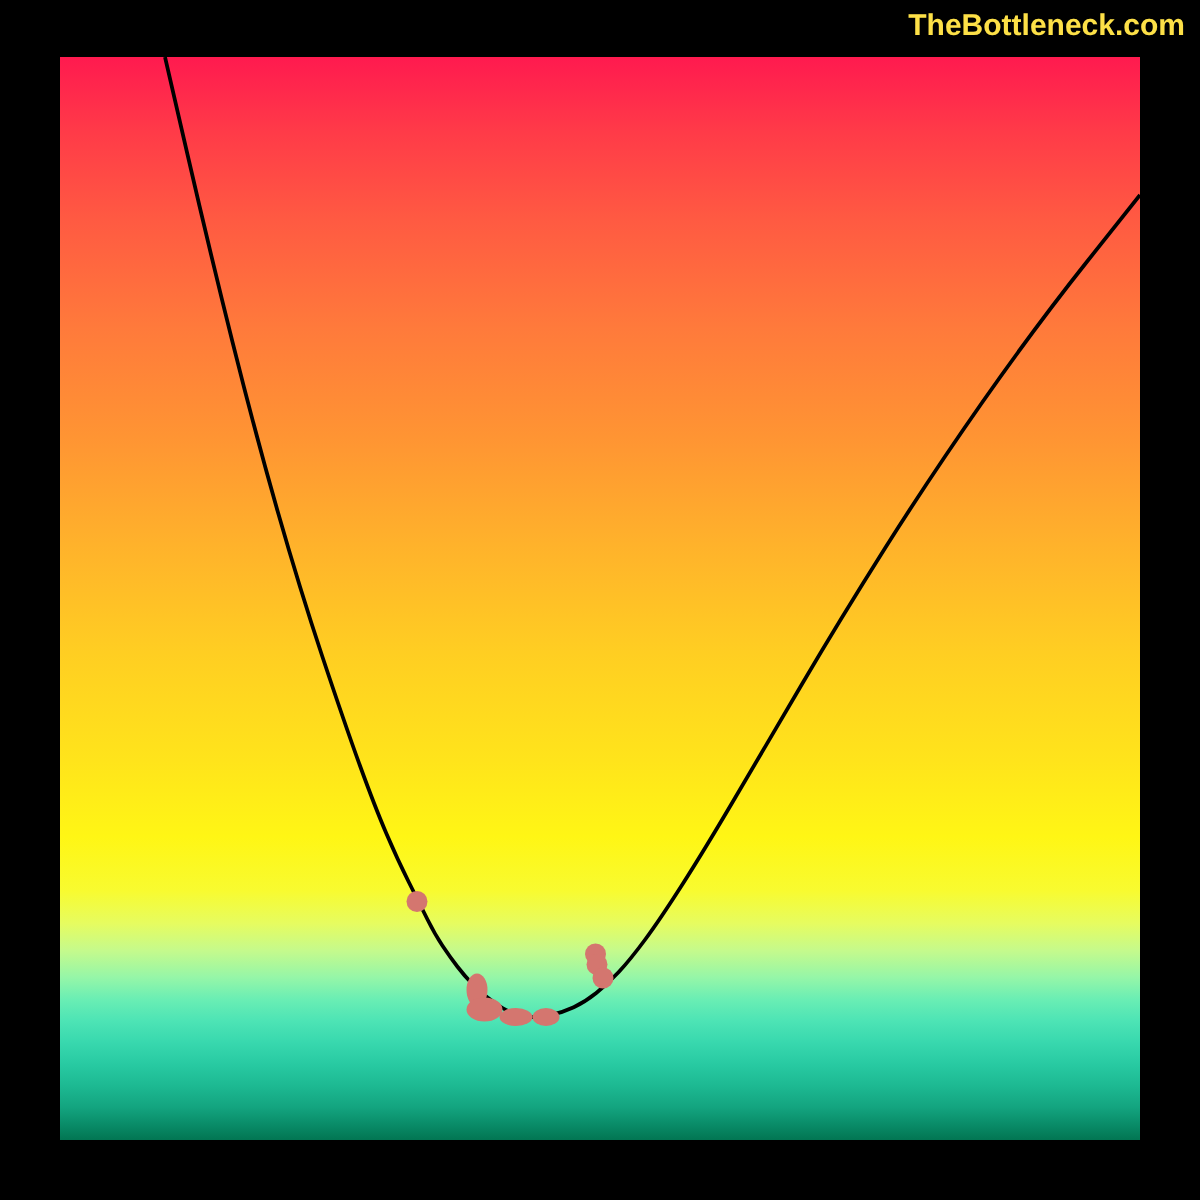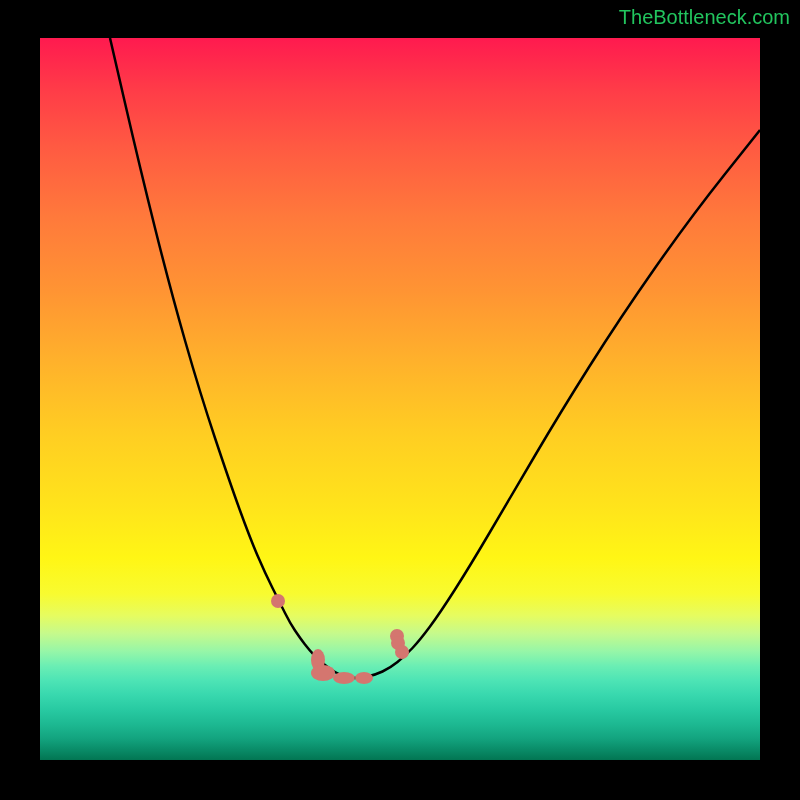--- a/index.html
+++ b/index.html
@@ -8,23 +8,23 @@
     width: 800px;
     height: 800px;
     background: #000000;
     position: relative;
     font-family: Arial, sans-serif;
   }
   .watermark {
     position: absolute;
     top: 6px;
     right: 10px;
-    color: #22c55e;
+    color: #fde047;
     font-size: 20px;
-    font-weight: 400;
+    font-weight: 700;
     z-index: 10;
   }
   .plot-area {
     position: absolute;
     left: 40px;
     top: 38px;
     width: 720px;
     height: 722px;
     overflow: hidden;
   }

